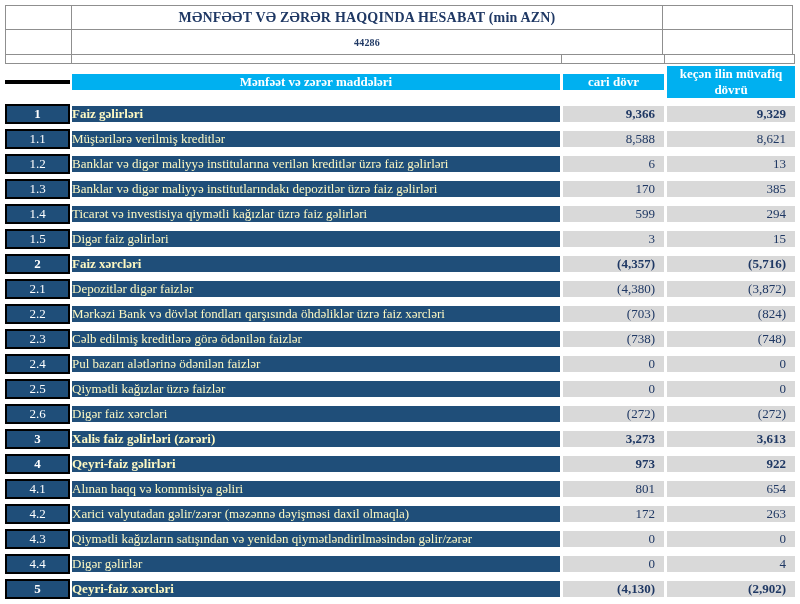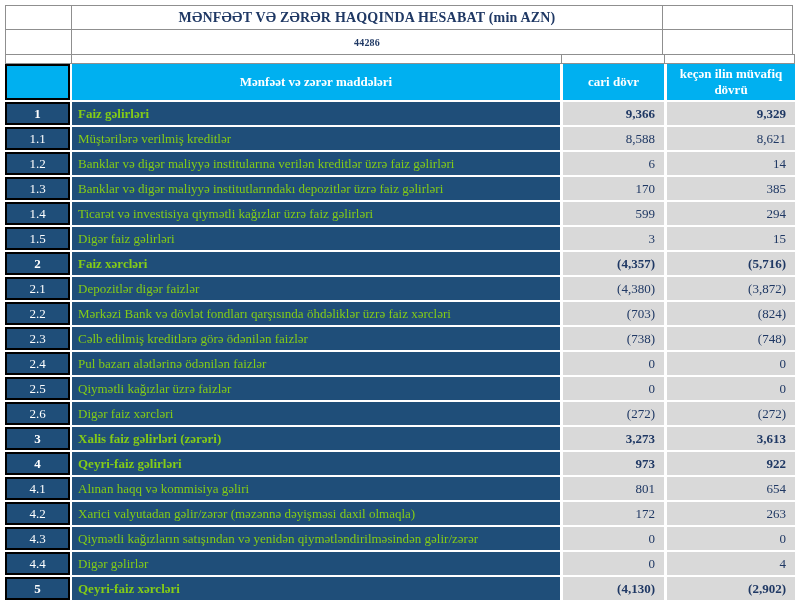--- a/index.html
+++ b/index.html
@@ -40,43 +40,43 @@
     color: #1F3864;
     font-weight: bold;
     font-size: 14px;
     letter-spacing: 0.2px;
   }
   
   .grid-row {
     display: flex;
     height: 23px;
     margin-bottom: 2px;
+    align-items: center;
   }
   .grid-row.header { height: 36px; margin-top: 1px; }
   .cell {
     box-sizing: border-box;
     display: flex;
     align-items: center;
     font-size: 13px;
     overflow: hidden;
   }
   .cell.num {
     width: 65px;
     margin-right: 2px;
     justify-content: center;
     background: #1F4E79;
     color: #ffffff;
     border: 2px solid #000000;
   }
   .cell.label {
     width: 488px;
     margin-right: 3px;
-    padding-left: 6px;
     background: #1F4E79;
-    color: #84cc16;
+    color: #fef9c3;
     white-space: nowrap;
   }
   .cell.val {
     width: 101px;
     margin-right: 3px;
     justify-content: flex-end;
     padding-right: 9px;
     background: #D9D9D9;
     color: #1F3864;
   }
@@ -152,21 +152,21 @@
       <div class="grid-row">
         <div class="cell num">1.1</div>
         <div class="cell label">Müştərilərə verilmiş kreditlər</div>
         <div class="cell val">8,588</div>
         <div class="cell val prev">8,621</div>
       </div>
       <div class="grid-row">
         <div class="cell num">1.2</div>
         <div class="cell label">Banklar və digər maliyyə institularına verilən kreditlər üzrə faiz gəlirləri</div>
         <div class="cell val">6</div>
-        <div class="cell val prev">14</div>
+        <div class="cell val prev">13</div>
       </div>
       <div class="grid-row">
         <div class="cell num">1.3</div>
         <div class="cell label">Banklar və digər maliyyə institutlarındakı depozitlər üzrə faiz gəlirləri</div>
         <div class="cell val">170</div>
         <div class="cell val prev">385</div>
       </div>
       <div class="grid-row">
         <div class="cell num">1.4</div>
         <div class="cell label">Ticarət və investisiya qiymətli kağızlar üzrə faiz gəlirləri</div>

